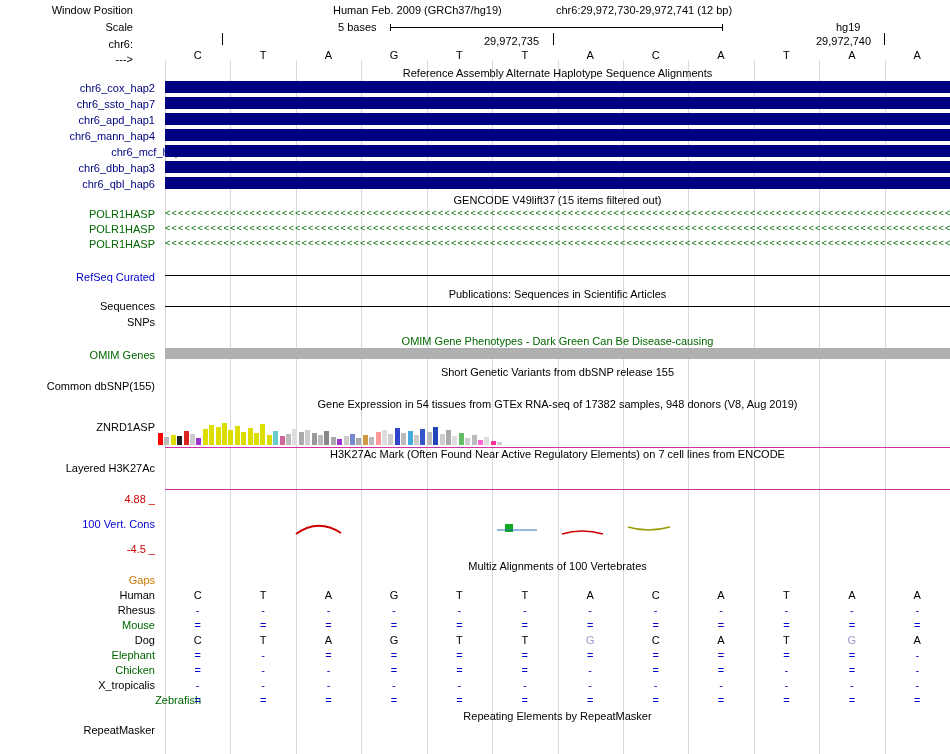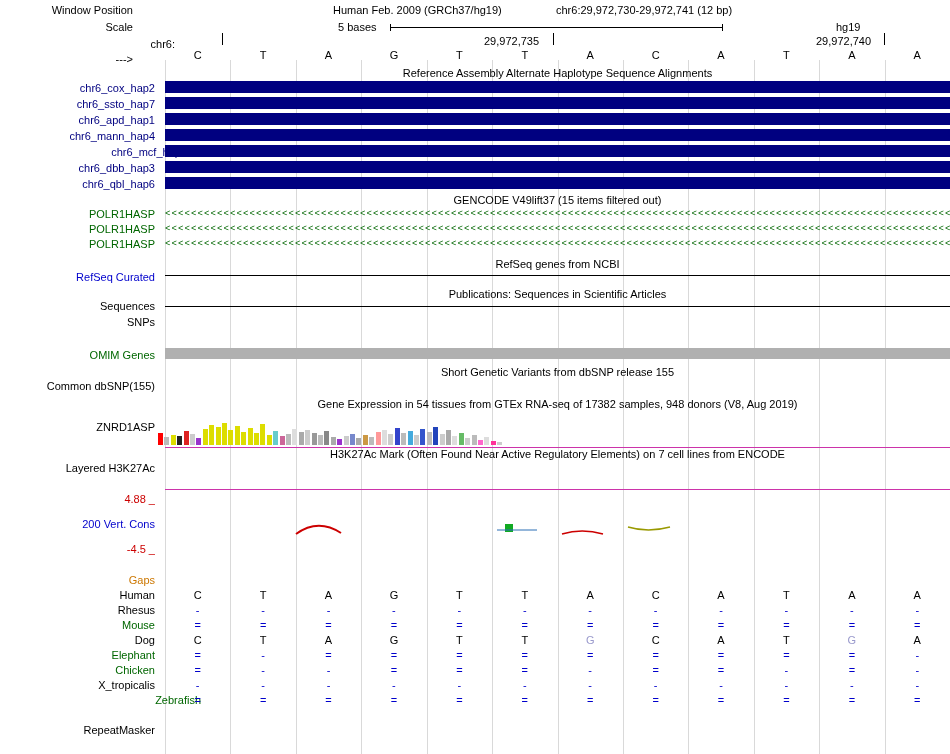--- a/index.html
+++ b/index.html
@@ -225,21 +225,21 @@
   <div class="hdr-value" style="top:4px; left:556px;">chr6:29,972,730-29,972,741 (12 bp)</div>
 
   <div class="hdr-label" style="top:21px;">Scale</div>
   <div class="hdr-value" style="top:21px; left:338px;">5 bases</div>
   <div class="hdr-value" style="top:21px; left:836px;">hg19</div>
 
   <div class="ruler-line" style="top:27px; left:390px; width:333px;"></div>
   <div class="ruler-tick" style="top:24px; left:390px;"></div>
   <div class="ruler-tick" style="top:24px; left:722px;"></div>
 
-  <div class="hdr-label" style="top:38px;padding-left:42px;">chr6:</div>
+  <div class="hdr-label" style="top:38px;">chr6:</div>
   <div class="hdr-value" style="top:35px; left:484px;">29,972,735</div>
   <div class="hdr-value" style="top:35px; left:816px;">29,972,740</div>
   <div class="ruler-tick" style="top:33px; left:222px; height:12px;"></div>
   <div class="ruler-tick" style="top:33px; left:553px; height:12px;"></div>
   <div class="ruler-tick" style="top:33px; left:884px; height:12px;"></div>
 
   <div class="hdr-label" style="top:53px;">---&gt;</div>
   <div id="ruler-bases">
       <div class="base" style="left: 187.708px; top: 49px;">C</div>
       <div class="base" style="left: 253.125px; top: 49px;">T</div>
@@ -277,29 +277,29 @@
   <div id="gencode-rows">
       <div class="gene-label" style="top: 208px;">POLR1HASP</div>
       <div class="gene-line" style="top: 209px;">&lt;&lt;&lt;&lt;&lt;&lt;&lt;&lt;&lt;&lt;&lt;&lt;&lt;&lt;&lt;&lt;&lt;&lt;&lt;&lt;&lt;&lt;&lt;&lt;&lt;&lt;&lt;&lt;&lt;&lt;&lt;&lt;&lt;&lt;&lt;&lt;&lt;&lt;&lt;&lt;&lt;&lt;&lt;&lt;&lt;&lt;&lt;&lt;&lt;&lt;&lt;&lt;&lt;&lt;&lt;&lt;&lt;&lt;&lt;&lt;&lt;&lt;&lt;&lt;&lt;&lt;&lt;&lt;&lt;&lt;&lt;&lt;&lt;&lt;&lt;&lt;&lt;&lt;&lt;&lt;&lt;&lt;&lt;&lt;&lt;&lt;&lt;&lt;&lt;&lt;&lt;&lt;&lt;&lt;&lt;&lt;&lt;&lt;&lt;&lt;&lt;&lt;&lt;&lt;&lt;&lt;&lt;&lt;&lt;&lt;&lt;&lt;&lt;&lt;&lt;&lt;&lt;&lt;&lt;&lt;&lt;&lt;&lt;&lt;&lt;&lt;&lt;&lt;&lt;&lt;&lt;&lt;&lt;&lt;&lt;&lt;&lt;&lt;&lt;&lt;</div>
       <div class="gene-label" style="top: 223px;">POLR1HASP</div>
       <div class="gene-line" style="top: 224px;">&lt;&lt;&lt;&lt;&lt;&lt;&lt;&lt;&lt;&lt;&lt;&lt;&lt;&lt;&lt;&lt;&lt;&lt;&lt;&lt;&lt;&lt;&lt;&lt;&lt;&lt;&lt;&lt;&lt;&lt;&lt;&lt;&lt;&lt;&lt;&lt;&lt;&lt;&lt;&lt;&lt;&lt;&lt;&lt;&lt;&lt;&lt;&lt;&lt;&lt;&lt;&lt;&lt;&lt;&lt;&lt;&lt;&lt;&lt;&lt;&lt;&lt;&lt;&lt;&lt;&lt;&lt;&lt;&lt;&lt;&lt;&lt;&lt;&lt;&lt;&lt;&lt;&lt;&lt;&lt;&lt;&lt;&lt;&lt;&lt;&lt;&lt;&lt;&lt;&lt;&lt;&lt;&lt;&lt;&lt;&lt;&lt;&lt;&lt;&lt;&lt;&lt;&lt;&lt;&lt;&lt;&lt;&lt;&lt;&lt;&lt;&lt;&lt;&lt;&lt;&lt;&lt;&lt;&lt;&lt;&lt;&lt;&lt;&lt;&lt;&lt;&lt;&lt;&lt;&lt;&lt;&lt;&lt;&lt;&lt;&lt;&lt;&lt;&lt;&lt;</div>
       <div class="gene-label" style="top: 238px;">POLR1HASP</div>
       <div class="gene-line" style="top: 239px;">&lt;&lt;&lt;&lt;&lt;&lt;&lt;&lt;&lt;&lt;&lt;&lt;&lt;&lt;&lt;&lt;&lt;&lt;&lt;&lt;&lt;&lt;&lt;&lt;&lt;&lt;&lt;&lt;&lt;&lt;&lt;&lt;&lt;&lt;&lt;&lt;&lt;&lt;&lt;&lt;&lt;&lt;&lt;&lt;&lt;&lt;&lt;&lt;&lt;&lt;&lt;&lt;&lt;&lt;&lt;&lt;&lt;&lt;&lt;&lt;&lt;&lt;&lt;&lt;&lt;&lt;&lt;&lt;&lt;&lt;&lt;&lt;&lt;&lt;&lt;&lt;&lt;&lt;&lt;&lt;&lt;&lt;&lt;&lt;&lt;&lt;&lt;&lt;&lt;&lt;&lt;&lt;&lt;&lt;&lt;&lt;&lt;&lt;&lt;&lt;&lt;&lt;&lt;&lt;&lt;&lt;&lt;&lt;&lt;&lt;&lt;&lt;&lt;&lt;&lt;&lt;&lt;&lt;&lt;&lt;&lt;&lt;&lt;&lt;&lt;&lt;&lt;&lt;&lt;&lt;&lt;&lt;&lt;&lt;&lt;&lt;&lt;&lt;&lt;&lt;</div>
     </div>
 
   <div class="label-col blue-label" style="top:271px;">RefSeq Curated</div>
-  <div class="center-text" style="top:258px;">RefSeq genes from NCBI</div>
   <div class="thin-rule" style="top:275px;"></div>
 
   <div class="center-text" style="top:288px;">Publications: Sequences in Scientific Articles</div>
   <div class="label-col" style="top:300px;">Sequences</div>
   <div class="thin-rule" style="top:306px;"></div>
 
   <div class="label-col" style="top:316px;">SNPs</div>
 
+  <div class="center-text omim-label" style="top:335px;">OMIM Gene Phenotypes - Dark Green Can Be Disease-causing</div>
   <div class="label-col omim-label" style="top:349px;">OMIM Genes</div>
   <div class="gray-bar" style="top:348px;"></div>
 
   <div class="center-text" style="top:366px;">Short Genetic Variants from dbSNP release 155</div>
   <div class="label-col" style="top:380px;">Common dbSNP(155)</div>
 
   <div class="center-text" style="top:398px;">Gene Expression in 54 tissues from GTEx RNA-seq of 17382 samples, 948 donors (V8, Aug 2019)</div>
   <div class="label-col" style="top:421px;">ZNRD1ASP</div>
   <div id="gtex" style="top:415px; height:30px;">
       <div class="gtex-bar" style="left: 0px; height: 12px; background: rgb(255, 0, 0);"></div>
@@ -357,30 +357,31 @@
       <div class="gtex-bar" style="left: 332.8px; height: 4px; background: rgb(255, 51, 153);"></div>
       <div class="gtex-bar" style="left: 339.2px; height: 3px; background: rgb(204, 204, 204);"></div>
     </div>
   <div class="magenta-rule" style="top:447px;"></div>
 
   <div class="center-text" style="top:448px;">H3K27Ac Mark (Often Found Near Active Regulatory Elements) on 7 cell lines from ENCODE</div>
   <div class="label-col" style="top:462px;">Layered H3K27Ac</div>
   <div class="magenta-rule" style="top:489px;"></div>
 
   <div class="label-col cons-label" style="top:493px;">4.88 _</div>
-  <div class="label-col blue-label" style="top:518px;">200 Vert. Cons</div>
+  <div class="label-col blue-label" style="top:518px;">100 Vert. Cons</div>
   <div class="label-col cons-label" style="top:543px;">-4.5 _</div>
   <svg id="cons-svg" width="950" height="754">
     <path d="M296 534 Q318 518 341 533" stroke="#cc0000" stroke-width="2" fill="none"></path>
     <rect x="505" y="524" width="8" height="8" fill="#11aa22"></rect>
     <line x1="497" y1="530" x2="537" y2="530" stroke="#2a6fb5" stroke-width="1"></line>
     <path d="M562 534 Q582 528 603 534" stroke="#cc0000" stroke-width="1.5" fill="none"></path>
     <path d="M628 527 Q648 533 670 527" stroke="#999900" stroke-width="1.5" fill="none"></path>
   </svg>
 
+  <div class="center-text" style="top:560px;">Multiz Alignments of 100 Vertebrates</div>
   <div class="label-col gaps-label" style="top:574px;">Gaps</div>
   <div id="multiz-rows">
       <div class="species-label black" style="top: 589px;">Human</div>
       <div class="align-char dark" style="left: 187.708px; top: 589px;">C</div>
       <div class="align-char dark" style="left: 253.125px; top: 589px;">T</div>
       <div class="align-char dark" style="left: 318.542px; top: 589px;">A</div>
       <div class="align-char dark" style="left: 383.958px; top: 589px;">G</div>
       <div class="align-char dark" style="left: 449.375px; top: 589px;">T</div>
       <div class="align-char dark" style="left: 514.792px; top: 589px;">T</div>
       <div class="align-char dark" style="left: 580.208px; top: 589px;">A</div>
@@ -475,15 +476,16 @@
       <div class="align-char" style="left: 449.375px; top: 694px;">=</div>
       <div class="align-char" style="left: 514.792px; top: 694px;">=</div>
       <div class="align-char" style="left: 580.208px; top: 694px;">=</div>
       <div class="align-char" style="left: 645.625px; top: 694px;">=</div>
       <div class="align-char" style="left: 711.042px; top: 694px;">=</div>
       <div class="align-char" style="left: 776.458px; top: 694px;">=</div>
       <div class="align-char" style="left: 841.875px; top: 694px;">=</div>
       <div class="align-char" style="left: 907.292px; top: 694px;">=</div>
     </div>
 
+  <div class="center-text" style="top:710px;">Repeating Elements by RepeatMasker</div>
   <div class="label-col" style="top:724px;">RepeatMasker</div>
 
 </div>
 
 </body></html>

